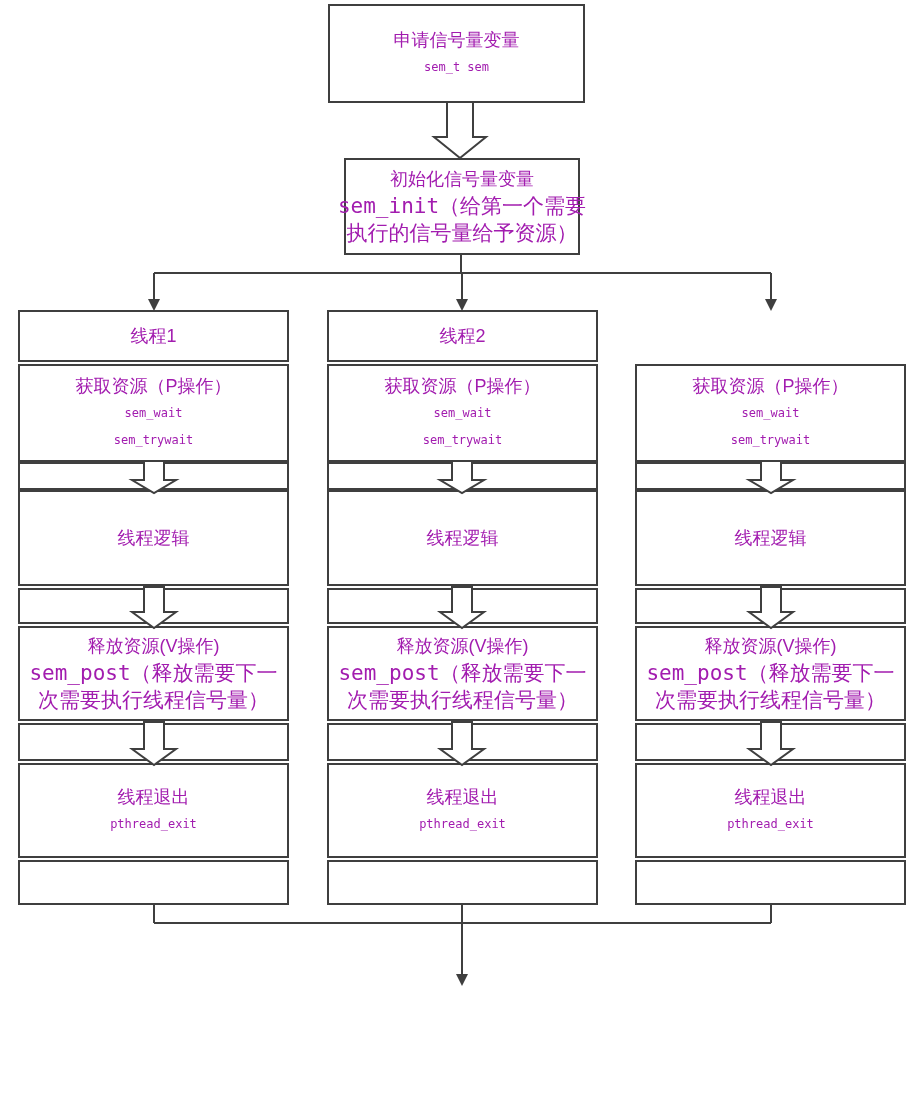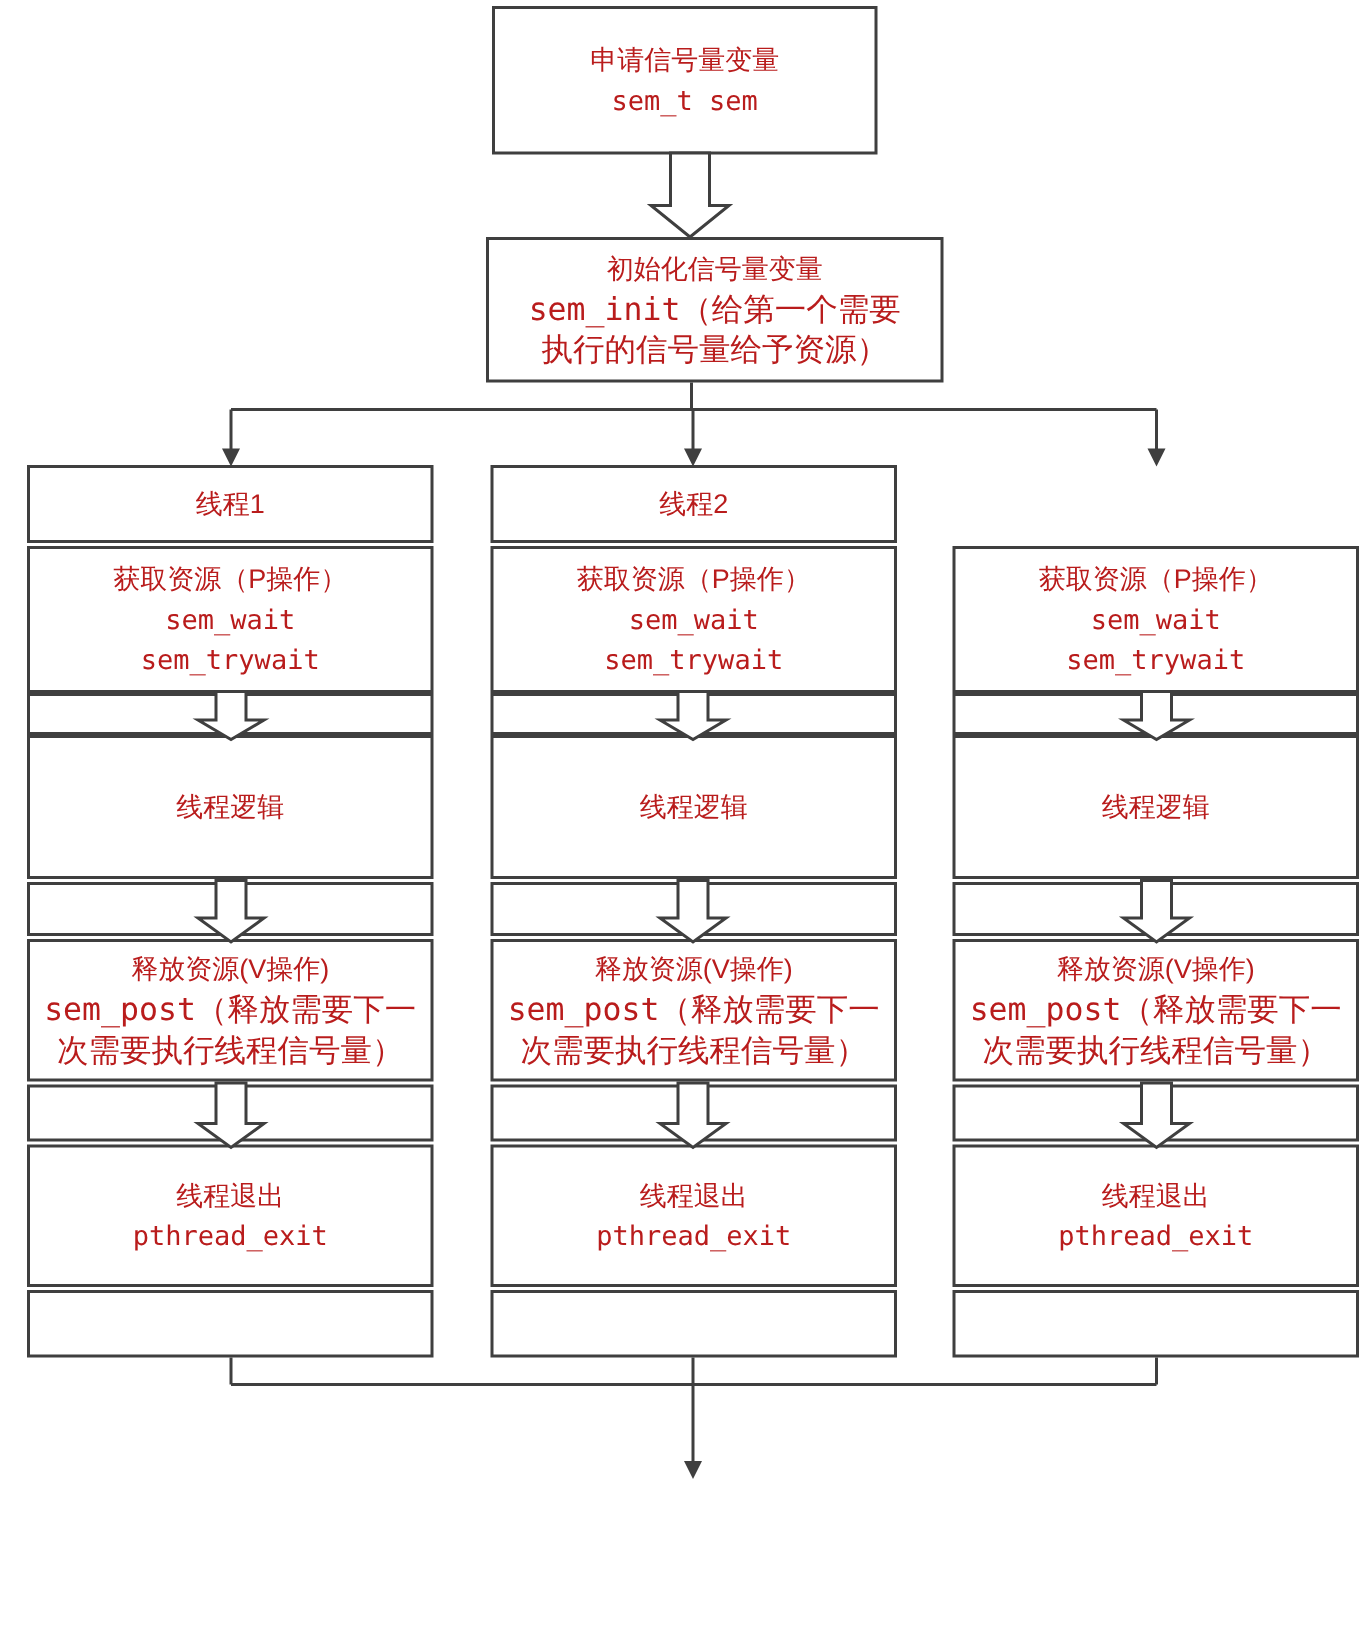--- a/index.html
+++ b/index.html
@@ -1,21 +1,21 @@
 <!DOCTYPE html>
 <html><head>
 <meta charset="utf-8">
 <style>
   html,body{margin:0;padding:0;background:#ffffff;}
   #canvas{
     position:relative;
     width:913px;height:1098px;
     background:#ffffff;
     font-family:"Liberation Sans",sans-serif;
-    color:#b91c1c;
+    color:#a21caf;
     overflow:hidden;
   }
   .box{
     position:absolute;
     border:2px solid #3f3f3f;
     background:#ffffff;
     box-sizing:border-box;
     display:flex;
     flex-direction:column;
     align-items:center;
@@ -35,21 +35,21 @@
     text-align:center;
   }
   .col{
     position:absolute;
     top:310px;
     width:271px;
     height:595px;
     border-radius:11px;
   }
   .cn{font-family:"Liberation Sans",sans-serif;font-size:18px;line-height:27px;white-space:nowrap;}
-  .code{font-family:"DejaVu Sans Mono","Liberation Mono",monospace;font-size:18px;line-height:27px;white-space:nowrap;}
+  .code{font-family:"DejaVu Sans Mono","Liberation Mono",monospace;font-size:12px;line-height:27px;white-space:nowrap;}
   .wrapline{font-family:"DejaVu Sans Mono","Liberation Mono",monospace;font-size:21px;line-height:27px;white-space:nowrap;}
   svg.overlay{
     position:absolute;
     left:0;top:0;
     width:913px;height:1098px;
     pointer-events:none;
   }
   .stroke{stroke:#3f3f3f;stroke-width:2;fill:none;}
   .hollow{stroke:#3f3f3f;stroke-width:2;fill:#ffffff;}
   .solid{fill:#3f3f3f;stroke:none;}
@@ -57,21 +57,21 @@
 </head>
 <body>
 
 <div id="canvas">
 
   <div class="box" style="left:328px;top:4px;width:257px;height:99px;">
     <div class="cn">申请信号量变量</div>
     <div class="code">sem_t sem</div>
   </div>
 
-  <div class="box" style="left:324px;top:158px;width:305px;height:97px;">
+  <div class="box" style="left:344px;top:158px;width:236px;height:97px;">
     <div class="cn">初始化信号量变量</div>
     <div class="wrapline">sem_init（给第一个需要</div>
     <div class="wrapline">执行的信号量给予资源）</div>
   </div>
 
   <div class="col" style="left:18px;">
     <div class="row" style="top:0;height:52px;">
       <div class="cn">线程1</div>
     </div>
     <div class="row" style="top:54px;height:98px;">

